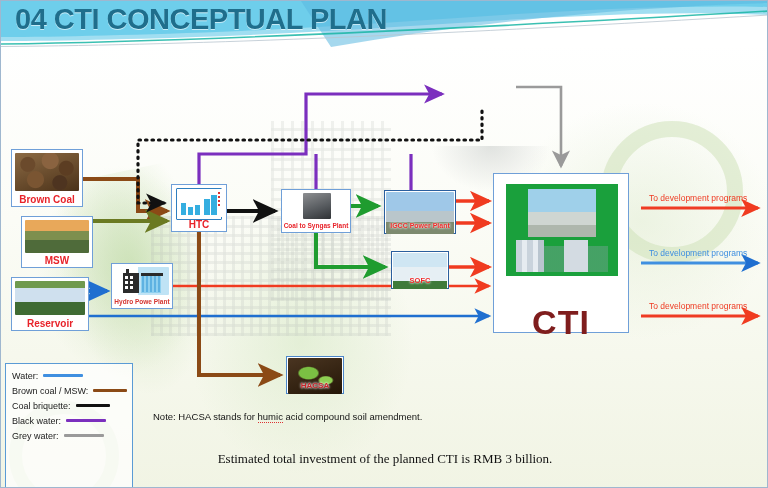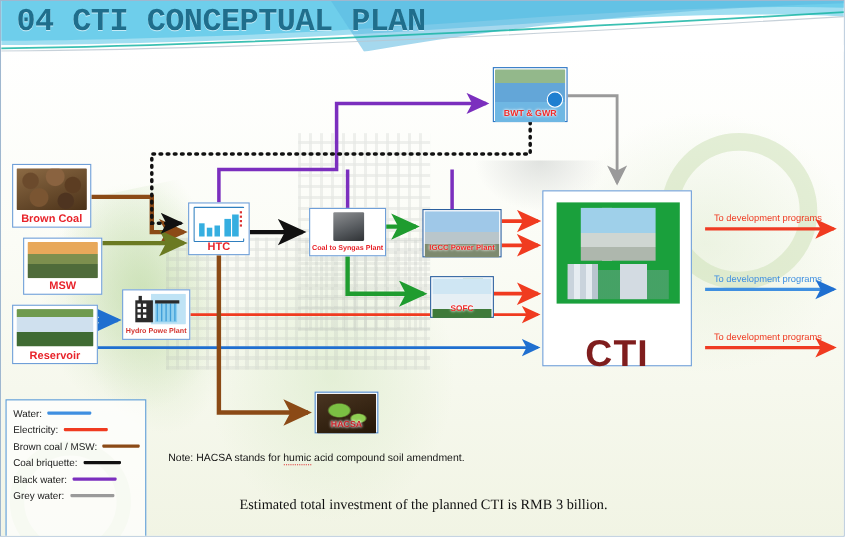--- a/index.html
+++ b/index.html
@@ -62,21 +62,21 @@
   }
 
   
   .header{
     position:absolute;left:0;top:0;width:768px;height:46px;
     overflow:hidden;background:#ffffff;
   }
   .header svg{position:absolute;left:0;top:0;}
   .slide-title{
     position:absolute;left:14px;top:2px;
-    font-family:Liberation Mono, monospace;
+    font-family:Liberation Sans, sans-serif;
     font-size:29px;font-weight:bold;letter-spacing:-0.5px;
     color:#1f6e8c;
     text-shadow:0 1px 0 rgba(255,255,255,.6);
     white-space:nowrap;
   }
 
   
   .node{
     position:absolute;
     border:1px solid #6f9fd8;
@@ -410,25 +410,20 @@
   <div class="node overlay" id="node-igcc">
     <div class="thumb"></div>
     <div class="nlabel">IGCC Power Plant</div>
   </div>
 
   <div class="node overlay" id="node-sofc">
     <div class="thumb"></div>
     <div class="nlabel">SOFC</div>
   </div>
 
-  <div class="node overlay" id="node-bwt">
-    <div class="thumb"></div>
-    <div class="bwt-badge"></div>
-    <div class="nlabel">BWT &amp; GWR</div>
-  </div>
 
   <div class="node overlay" id="node-hacsa">
     <div class="thumb"></div>
     <div class="nlabel">HACSA</div>
   </div>
 
   <div id="node-cti">
     <div id="cti-pic">
       <div class="photo"></div>
       <div class="plant"></div>
@@ -439,24 +434,20 @@
   <div class="outlabel out-red" style="left:648px;top:192px;">To development  programs</div>
   <div class="outlabel out-blue" style="left:648px;top:247px;">To development  programs</div>
   <div class="outlabel out-red" style="left:648px;top:300px;">To development  programs</div>
 
   <div id="legend">
     <div class="leg-row">
       <span class="leg-txt">Water:</span>
       <span class="leg-line" style="background:#3f8fe0"></span>
     </div>
     <div class="leg-row">
-      <span class="leg-txt">Electricity:</span>
-      <span class="leg-line" style="background:#f03b20"></span>
-    </div>
-    <div class="leg-row">
       <span class="leg-txt">Brown coal / MSW:</span>
       <span class="leg-line" style="background:#8b4a16;width:34px"></span>
     </div>
     <div class="leg-row">
       <span class="leg-txt">Coal briquette:</span>
       <span class="leg-line" style="background:#111111;width:34px"></span>
     </div>
     <div class="leg-row">
       <span class="leg-txt">Black water:</span>
       <span class="leg-line" style="background:#7b2fbe"></span>

